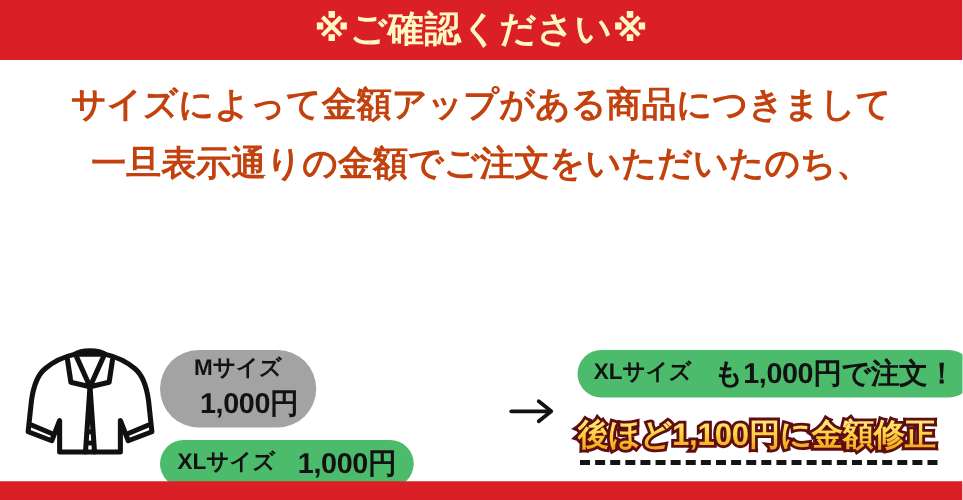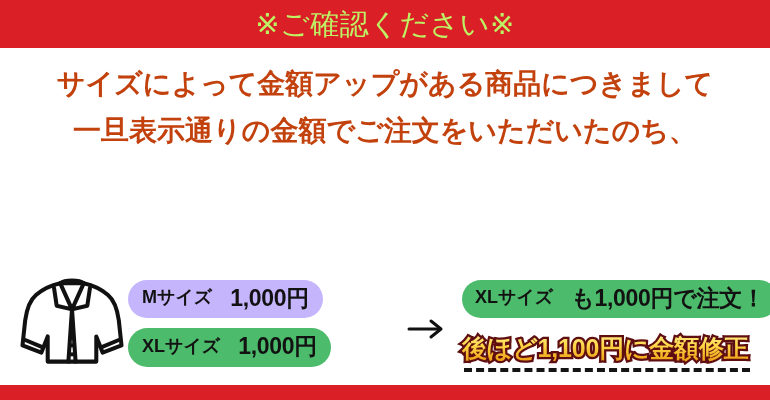--- a/index.html
+++ b/index.html
@@ -12,23 +12,23 @@
   }
   .page { position:relative; width:770px; height:400px; background:#fff; }
 
   
   .header-bar {
     position:absolute; left:0; top:0; width:770px; height:48px;
     background:#da1f26;
     display:flex; align-items:center; justify-content:center;
   }
   .header-title {
-    color:#bef264;
+    color:#fef9c3;
     font-size:29px;
-    font-weight:normal;
+    font-weight:bold;
     letter-spacing:0.5px;
     line-height:1;
     white-space:nowrap;
   }
 
   
   .message-block {
     position:absolute; left:0; top:60px; width:770px;
   }
   .message-line {
@@ -60,21 +60,21 @@
   .badge {
     display:inline-flex; align-items:center;
     border-radius:999px;
     padding:3px 14px 5px 14px;
     color:#121212;
     font-weight:bold;
     font-size:21px;
     line-height:1.32;
     white-space:nowrap;
   }
-  .badge-m  { background:#c4b5fd; }
+  .badge-m  { background:#a3a3a3;flex-direction:column; }
   .badge-xl { background:#4cbb6b; }
   .badge-xl-right { background:#4cbb6b; }
   .badge .sz { font-size:18px; letter-spacing:0px; }
   .badge .amt { font-size:23px; margin-left:18px; letter-spacing:-0.3px; }
   .badge .amt-sm { font-size:19px; letter-spacing:-0.3px; }
 
   
   .arrow-wrap {
     position:absolute; left:404px; top:52px; width:46px; height:30px;
     display:flex; align-items:center; justify-content:center;

